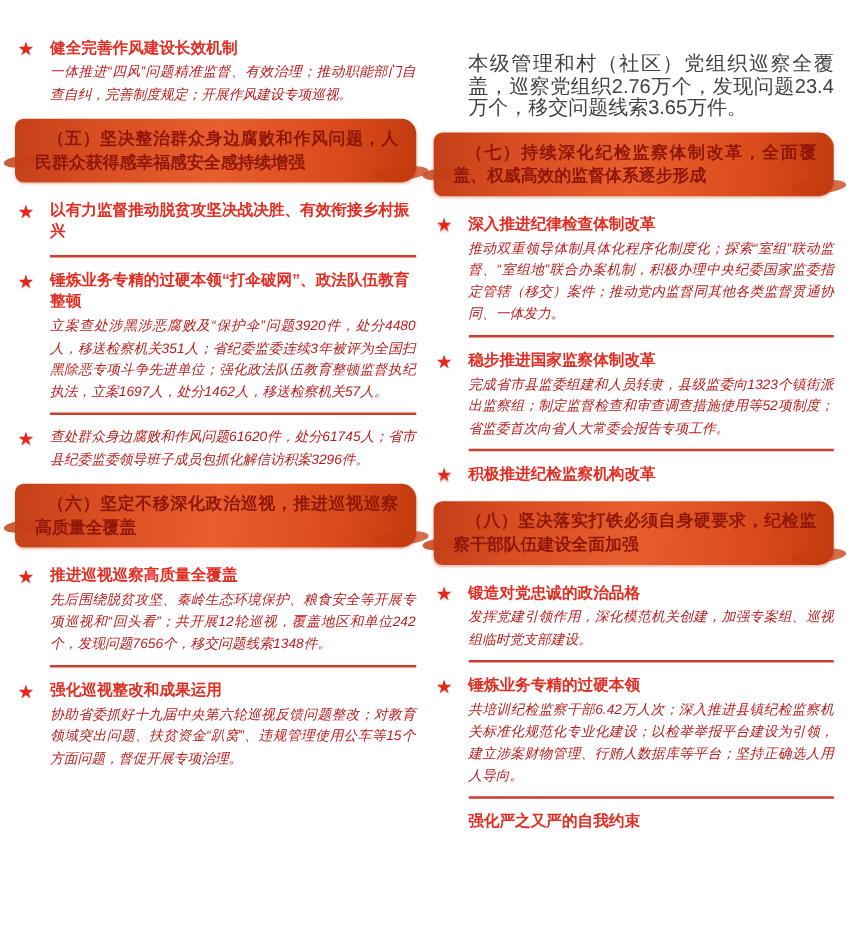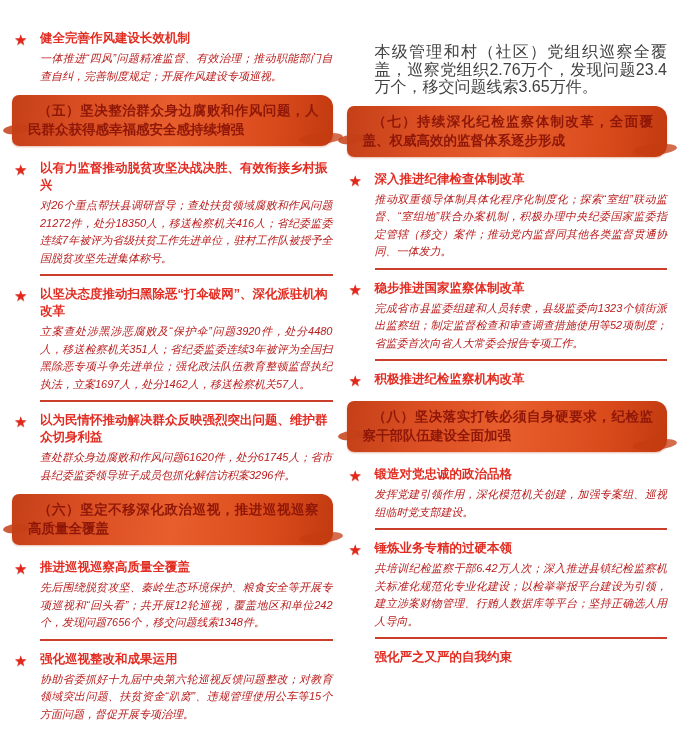--- a/index.html
+++ b/index.html
@@ -58,36 +58,34 @@
             <div class="item-body">一体推进“四风”问题精准监督、有效治理；推动职能部门自查自纠，完善制度规定；开展作风建设专项巡视。</div>
           </div>
         </div>
         <div class="banner">
           <span class="banner-text">（五）坚决整治群众身边腐败和作风问题，人民群众获得感幸福感安全感持续增强</span>
         </div>
         <div class="item">
           <div class="star-cell"><span class="star">★</span></div>
           <div class="item-content">
             <div class="item-heading">以有力监督推动脱贫攻坚决战决胜、有效衔接乡村振兴</div>
-            <div class="item-body">对26个重点帮扶县调研督导；查处扶贫领域腐败和作风问题21272件，处分18350人，移送检察机关416人；省纪委监委连续7年被评为省级扶贫工作先进单位，驻村工作队被授予全国脱贫攻坚先进集体称号。</div>
           </div>
         </div>
         <div class="divider"></div>
         <div class="item">
           <div class="star-cell"><span class="star">★</span></div>
           <div class="item-content">
-            <div class="item-heading">以坚决态度推动扫黑除恶“打伞破网”、深化派驻机构改革</div>
+            <div class="item-heading">锤炼业务专精的过硬本领“打伞破网”、政法队伍教育整顿</div>
             <div class="item-body">立案查处涉黑涉恶腐败及“保护伞”问题3920件，处分4480人，移送检察机关351人；省纪委监委连续3年被评为全国扫黑除恶专项斗争先进单位；强化政法队伍教育整顿监督执纪执法，立案1697人，处分1462人，移送检察机关57人。</div>
           </div>
         </div>
         <div class="divider"></div>
         <div class="item">
           <div class="star-cell"><span class="star">★</span></div>
           <div class="item-content">
-            <div class="item-heading">以为民情怀推动解决群众反映强烈突出问题、维护群众切身利益</div>
             <div class="item-body">查处群众身边腐败和作风问题61620件，处分61745人；省市县纪委监委领导班子成员包抓化解信访积案3296件。</div>
           </div>
         </div>
         <div class="banner">
           <span class="banner-text">（六）坚定不移深化政治巡视，推进巡视巡察高质量全覆盖</span>
         </div>
         <div class="item">
           <div class="star-cell"><span class="star">★</span></div>
           <div class="item-content">
             <div class="item-heading">推进巡视巡察高质量全覆盖</div>

